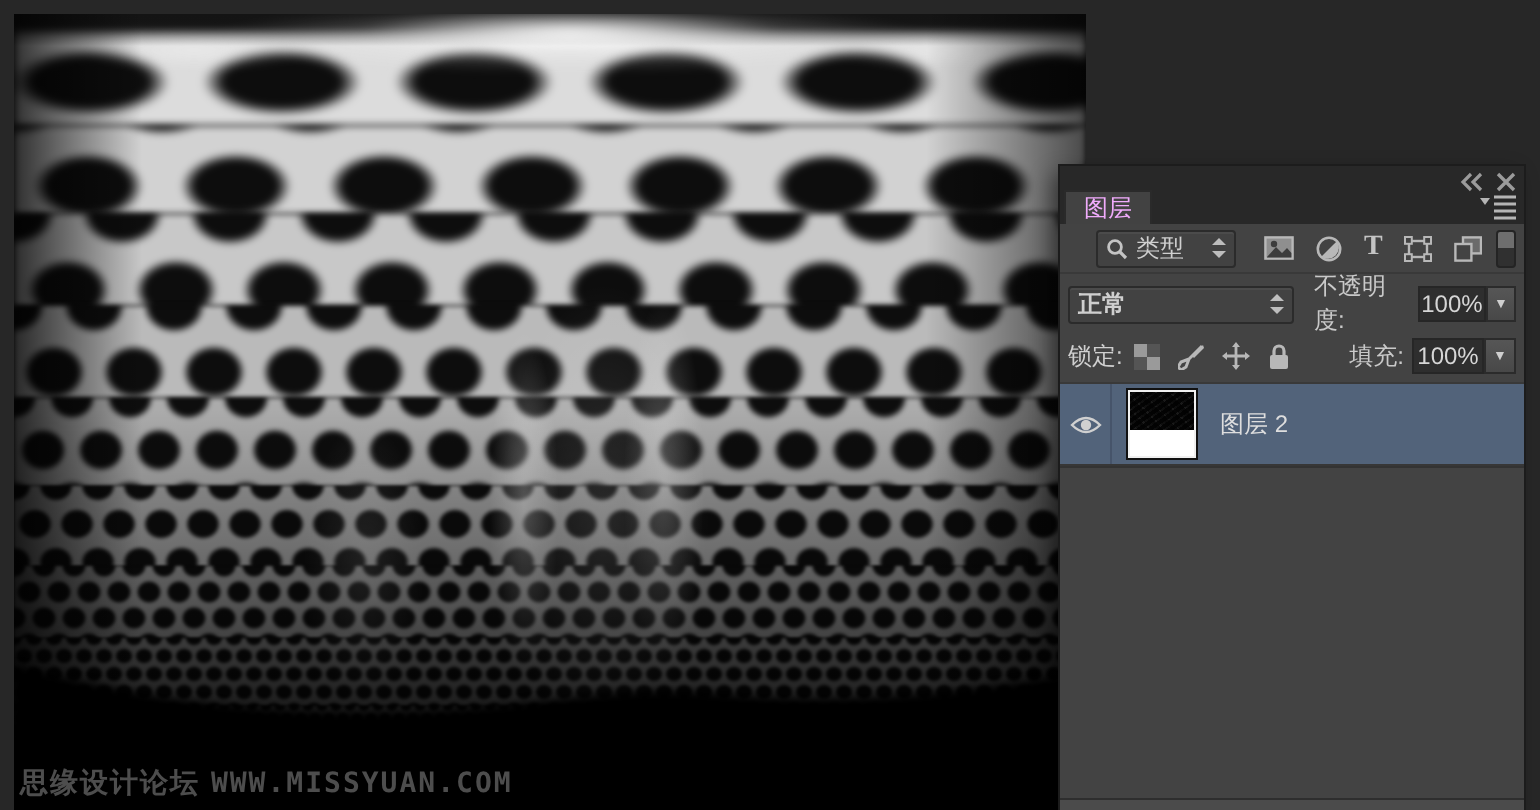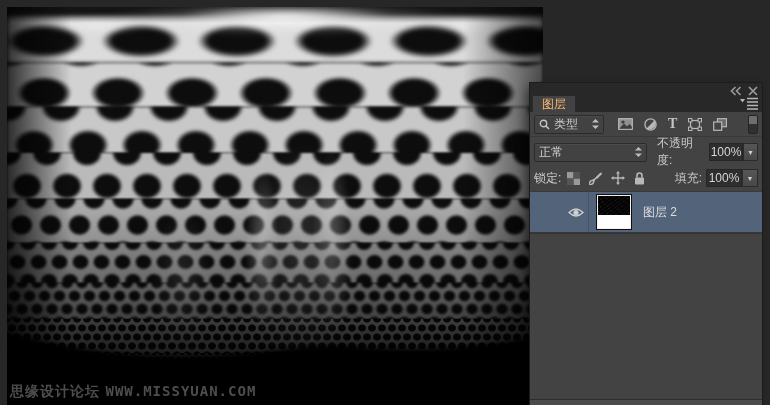--- a/index.html
+++ b/index.html
@@ -72,49 +72,49 @@
 
   
   #panel { position:absolute; left:530px; top:83px; width:232px; height:322px;
            background:#434343; box-shadow:0 0 0 1px #1c1c1c, -4px 4px 10px rgba(0,0,0,.45);
            color:#cfcfcf; font-size:12px; }
   #panel-header { position:absolute; left:0; top:0; right:0; height:29px; background:#282828; }
   .hdr-icons { position:absolute; top:3px; right:4px; display:flex; gap:6px; color:#9b9b9b;
                font-size:9px; line-height:10px; }
   .hdr-btn { cursor:pointer; }
   #tab { position:absolute; left:2px; top:12px; width:44px; height:17px; background:#424242;
-         border:1px solid #2a2a2a; border-bottom:none; color:#fdba74;
+         border:1px solid #2a2a2a; border-bottom:none; color:#f0abfc;
          display:flex; align-items:center; justify-content:center; font-size:12px; }
   #panel-menu { position:absolute; right:4px; top:14px; width:18px; height:13px; color:#b5b5b5; }
   #panel-body { position:absolute; left:0; top:29px; right:0; bottom:0; background:#434343; }
 
   .row { position:relative; display:flex; align-items:center; }
   #filter-row { height:25px; padding:0 4px; border-bottom:1px solid #393939; }
   .combo { height:19px; background:#424242; border:1px solid #2b2b2b; border-radius:2px;
            display:flex; align-items:center; padding:0 4px; gap:4px; box-shadow:inset 0 1px rgba(255,255,255,.05); }
-  #kind-combo { width:70px; }
+  #kind-combo { width:70px;margin-left:14px; }
   .updown { margin-left:auto; color:#bdbdbd; }
   .ficons { display:flex; align-items:center; gap:11px; margin-left:14px; color:#b8b8b8; }
   #filter-toggle { margin-left:auto; width:10px; height:19px; border:1px solid #242424; border-radius:2px;
                    background:linear-gradient(#6e6e6e 0 48%, #303030 48%); }
   #blend-row { height:26px; padding:0 4px; margin-top:2px; }
-  #blend-combo { width:120px; }
+  #blend-combo { width:120px;font-weight:bold; }
   .num-label { margin-left:10px; color:#c9c9c9; }
   .num-box { width:36px; height:18px; margin-left:4px; background:#2e2e2e; border:1px solid #262626;
              display:flex; align-items:center; justify-content:center; color:#d6d6d6; }
   .num-btn { width:16px; height:18px; background:linear-gradient(#565656,#484848); border:1px solid #2b2b2b;
              display:flex; align-items:center; justify-content:center; color:#cfcfcf; font-size:7px; }
   #lock-row { height:27px; padding:0 4px; border-bottom:1px solid #393939; }
   .lock-icons { display:flex; align-items:center; gap:9px; margin-left:6px; color:#b8b8b8; }
   #lock-row .num-label { margin-left:auto; }
 
   #layers-list { border-bottom:1px solid #333; }
   .layer-row { position:relative; height:41px; display:flex; align-items:center;
                background:#444444; border-bottom:1px solid #373737; }
-  .layer-row.selected { background:#52637a;padding-left:33px; }
+  .layer-row.selected { background:#52637a; }
   .eye-cell { width:26px; height:100%; display:flex; align-items:center; justify-content:center;
               border-right:1px solid #393939; color:#d0d0d0; }
   .selected .eye-cell { border-right-color:#46546a; }
   .eye-empty { width:12px; height:12px; border:1px solid #6a6a6a; border-radius:2px; }
   .thumb { width:34px; height:34px; margin-left:8px; flex:none; }
   .thumb-l2 { border:1px solid #f0f0f0; box-shadow:0 0 0 1px #111;
       background:
         linear-gradient(rgba(0,0,0,0) 0 58%, rgba(255,255,255,1) 58%) ,
         repeating-conic-gradient(#ffffff 0 25%, #c9c9c9 0 50%);
       background-size:100% 100%, 8px 8px; }

